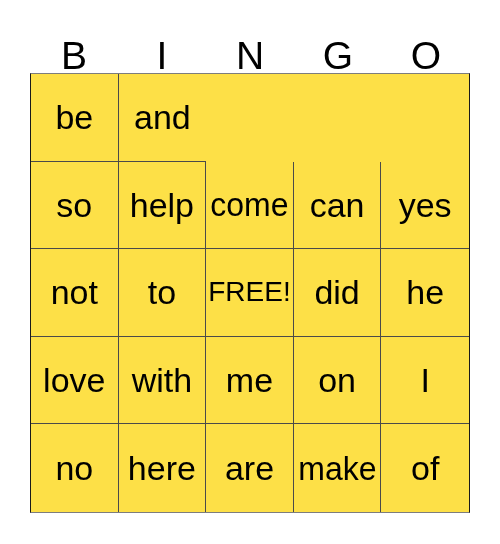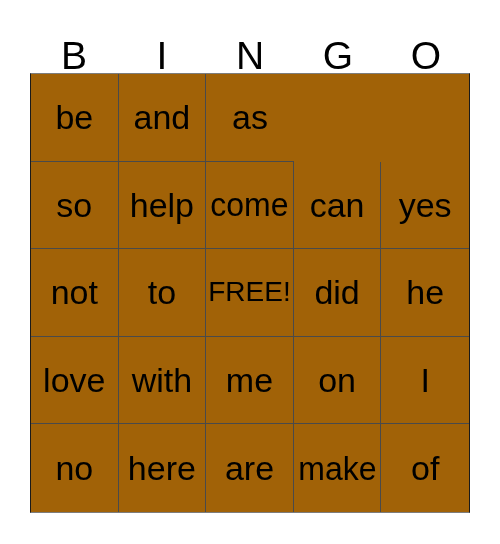--- a/index.html
+++ b/index.html
@@ -54,21 +54,21 @@
     position: absolute;
     left: 30px;
     top: 73px;
     width: 440px;
     height: 440px;
     border-top: 1px solid #7d7d7d;
     border-left: 1px solid #1a1a1a;
     border-right: 1px solid #1a1a1a;
     border-bottom: 1px solid #7d7d7d;
     box-sizing: border-box;
-    background: #a16207;
+    background: #fde047;
   }
   .grid-row {
     display: flex;
     width: 100%;
     height: 87.6px;
   }
   .grid-cell {
     width: 87.6px;
     height: 87.6px;
     box-sizing: border-box;
@@ -129,23 +129,20 @@
 
   <div id="grid">
 
     <div class="grid-row">
       <div class="grid-cell">
         <span class="cell-text">be</span>
       </div>
       <div class="grid-cell">
         <span class="cell-text">and</span>
       </div>
-      <div class="grid-cell">
-        <span class="cell-text">as</span>
-      </div>
     </div>
 
     <div class="grid-row">
       <div class="grid-cell">
         <span class="cell-text">so</span>
       </div>
       <div class="grid-cell">
         <span class="cell-text">help</span>
       </div>
       <div class="grid-cell tight">

